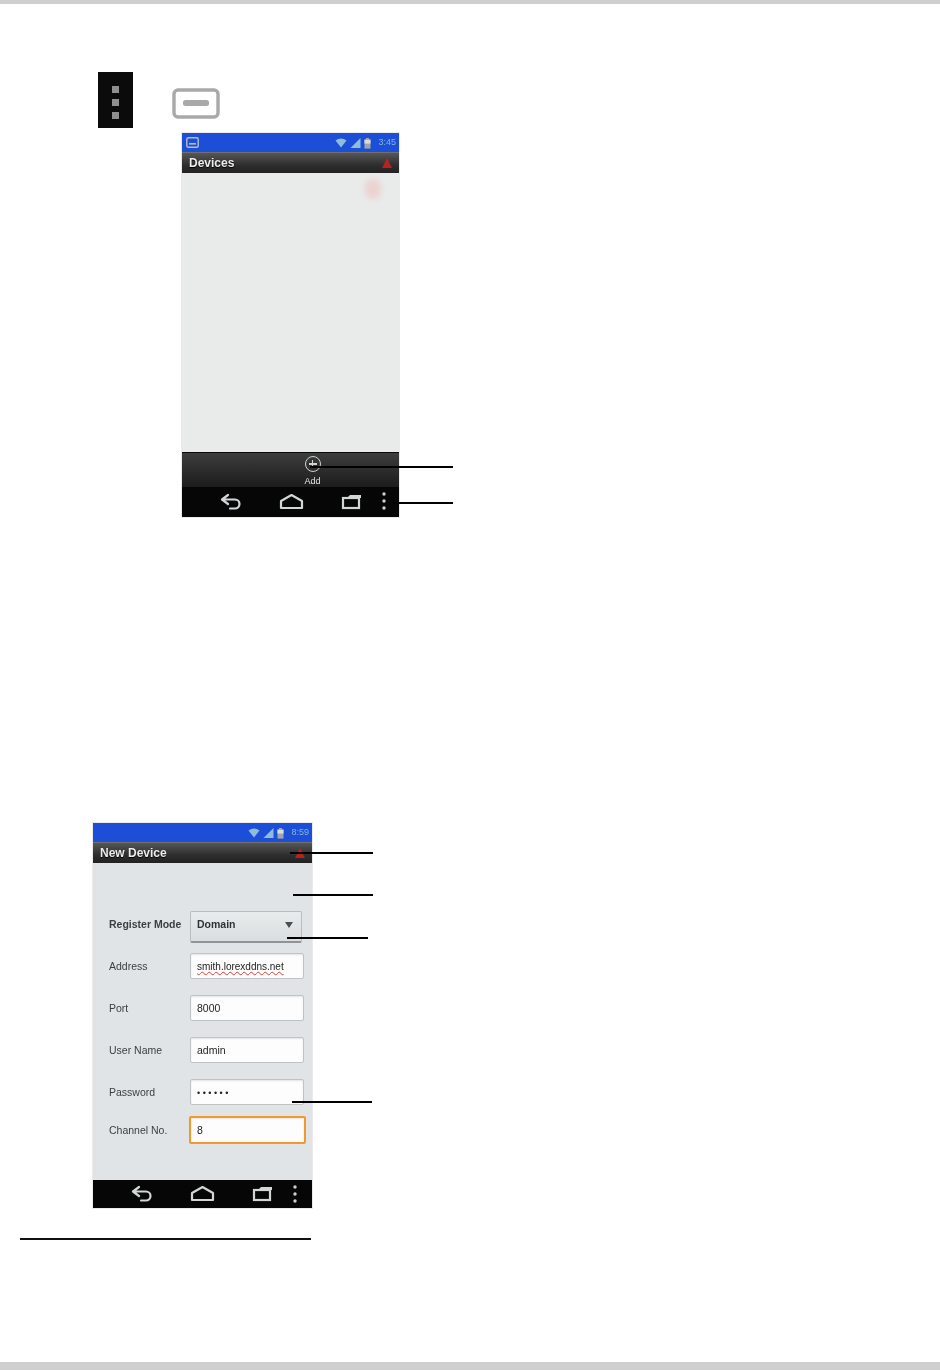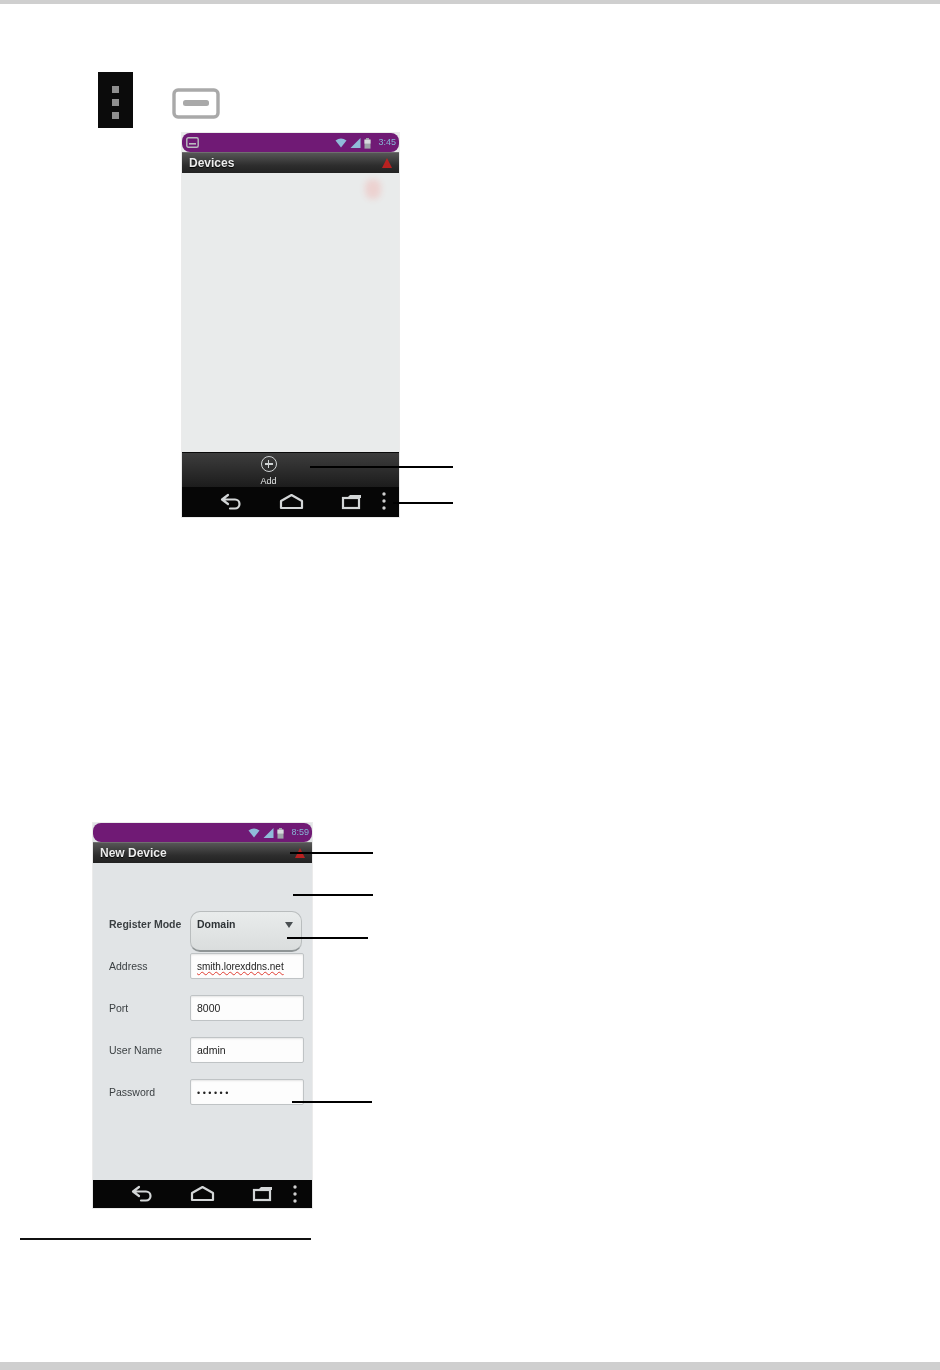--- a/index.html
+++ b/index.html
@@ -9,61 +9,61 @@
 
   
   .edge-bar{position:absolute;left:0;width:940px;background:#cfcfcf;}
 
   
   .fig-menu-dots{position:absolute;left:98px;top:72px;width:35px;height:56px;background:#0b0b0b;}
   .fig-menu-dots i{position:absolute;left:14px;width:7px;height:7px;background:#8f8f8f;display:block;}
 
   
   .screen{position:absolute;overflow:hidden;background:#e9ebeb;box-shadow:0 0 0 1px rgba(0,0,0,0.08);}
-  .statusbar{position:absolute;left:0;top:0;right:0;height:19px;background:#701a75;border-radius:8px;}
+  .statusbar{position:absolute;left:0;top:0;right:0;height:19px;background:#1d4ed8;}
   .statusbar .time{position:absolute;right:3px;top:4px;font-size:9px;color:#86b6d4;letter-spacing:0;}
   .sb-wifi,.sb-signal,.sb-batt{position:absolute;top:5px;}
   .titlebar{position:absolute;left:0;right:0;top:19px;height:28px;
             background:linear-gradient(#565656,#2e2e2e 45%,#161616);
             border-top:1px solid #6f6f6f;box-sizing:border-box;text-align:center;}
   .titlebar .ttext{position:absolute;left:7px;top:3px;font-size:12px;font-weight:bold;color:#ececec;
                    text-shadow:0 1px 1px #000;}
   .alert-tri{position:absolute;right:7px;top:5px;width:0;height:0;
              border-left:5px solid transparent;border-right:5px solid transparent;
              border-bottom:10px solid #c8201f;opacity:.9;}
   .navbar{position:absolute;left:0;right:0;background:#060606;}
   .nav-ic{position:absolute;top:5px;}
 
   
   .list-area{position:absolute;left:0;right:0;top:40px;bottom:65px;background:#e9ebeb;}
   .red-smudge{position:absolute;right:18px;top:6px;width:16px;height:20px;background:#ff3b30;
               opacity:.14;filter:blur(3px);border-radius:40%;}
   .toolbar{position:absolute;left:0;right:0;top:319px;height:35px;
            background:linear-gradient(#3d3d3d,#1c1c1c);border-top:1px solid #0a0a0a;box-sizing:border-box;}
-  .add-btn{position:absolute;left:50%;transform:translateX(-50%);top:1px;width:60px;height:33px;text-align:left;cursor:pointer;}
+  .add-btn{position:absolute;left:50%;transform:translateX(-50%);top:1px;width:60px;height:33px;text-align:right;cursor:pointer;}
   .add-circle{display:inline-block;margin-top:2px;width:14px;height:14px;border:1.4px solid #cfd3d4;border-radius:50%;
               position:relative;}
   .add-circle:before,.add-circle:after{content:"";position:absolute;background:#cfd3d4;}
   .add-circle:before{left:3px;right:3px;top:6px;height:1.6px;}
   .add-circle:after{top:3px;bottom:3px;left:6px;width:1.6px;}
   .add-label{display:block;font-size:9px;color:#e4e6e6;margin-top:0px;}
 
   
   .form-area{position:absolute;left:0;right:0;top:40px;bottom:28px;background:#e1e4e6;}
   .frow{position:absolute;left:0;width:219px;height:26px;}
   .flabel{position:absolute;left:16px;top:0;line-height:26px;font-size:10.5px;color:#3a3f42;}
   .finput{position:absolute;left:97px;top:0;width:106px;height:24px;background:#fdfdfd;
           border:1px solid #bfc3c5;border-radius:2px;box-shadow:inset 0 1px 2px rgba(0,0,0,.10);
           font-size:10.5px;color:#232323;line-height:24px;padding-left:6px;box-sizing:content-box;cursor:text;}
   .finput span{white-space:nowrap;}
   .finput.highlight{border:2px solid #f2992e;margin-left:-1px;margin-top:-1px;width:107px;}
   .misspell{text-decoration:underline wavy #e03c31 1px;text-decoration-skip-ink:none;font-size:10px;}
   .pwd{letter-spacing:2.5px;font-size:9px;}
-  .fspinner{position:absolute;left:97px;top:0;width:112px;height:41px;background:linear-gradient(#e9ecec,#dadddd);
-            border:1px solid #b9bdbe;border-bottom:2px solid #8f9596;border-radius:10px;
+  .fspinner{position:absolute;left:97px;top:0;width:112px;height:32px;background:linear-gradient(#e9ecec,#dadddd);
+            border:1px solid #b9bdbe;border-bottom:2px solid #8f9596;border-radius:2px;
             font-size:10.5px;color:#2e3336;line-height:25px;padding-left:6px;cursor:pointer;box-sizing:border-box;}
   .spin-arrow{position:absolute;right:8px;top:10px;width:0;height:0;
               border-left:4.5px solid transparent;border-right:4.5px solid transparent;border-top:6px solid #4a4f52;}
 
   
   .callout{position:absolute;height:2px;background:#000;}
   .foot-rule{position:absolute;height:2px;background:#111;}
 </style>
 </head>
 <body>
@@ -193,20 +193,26 @@
       </div>
     </div>
 
     <div class="frow" style="top:174px;">
       <span class="flabel">User Name</span>
       <div class="finput">
         <span>admin</span>
       </div>
     </div>
 
+    <div class="frow" style="top:254px;">
+      <span class="flabel">Channel No.</span>
+      <div class="finput highlight">
+        <span>8</span>
+      </div>
+    </div>
 
   </div>
 
   <div class="navbar" style="top:357px;height:28px;">
     <svg class="nav-ic" style="left:36px;top:4px;" width="26" height="19" viewBox="0 0 26 19">
       <path d="M10 3 L4 7.5 L10 12 M4 7.5 H17 A4.5 4.5 0 0 1 17 16.5 H12" fill="none" stroke="#d3d6d7" stroke-width="2.2" stroke-linejoin="round" stroke-linecap="round"></path>
     </svg>
     <svg class="nav-ic" style="left:97px;top:4px;" width="25" height="19" viewBox="0 0 25 19">
       <path d="M2 16 L2 9 L12.5 3 L23 9 L23 16 Z" fill="none" stroke="#d3d6d7" stroke-width="2.2" stroke-linejoin="round"></path>
     </svg>

